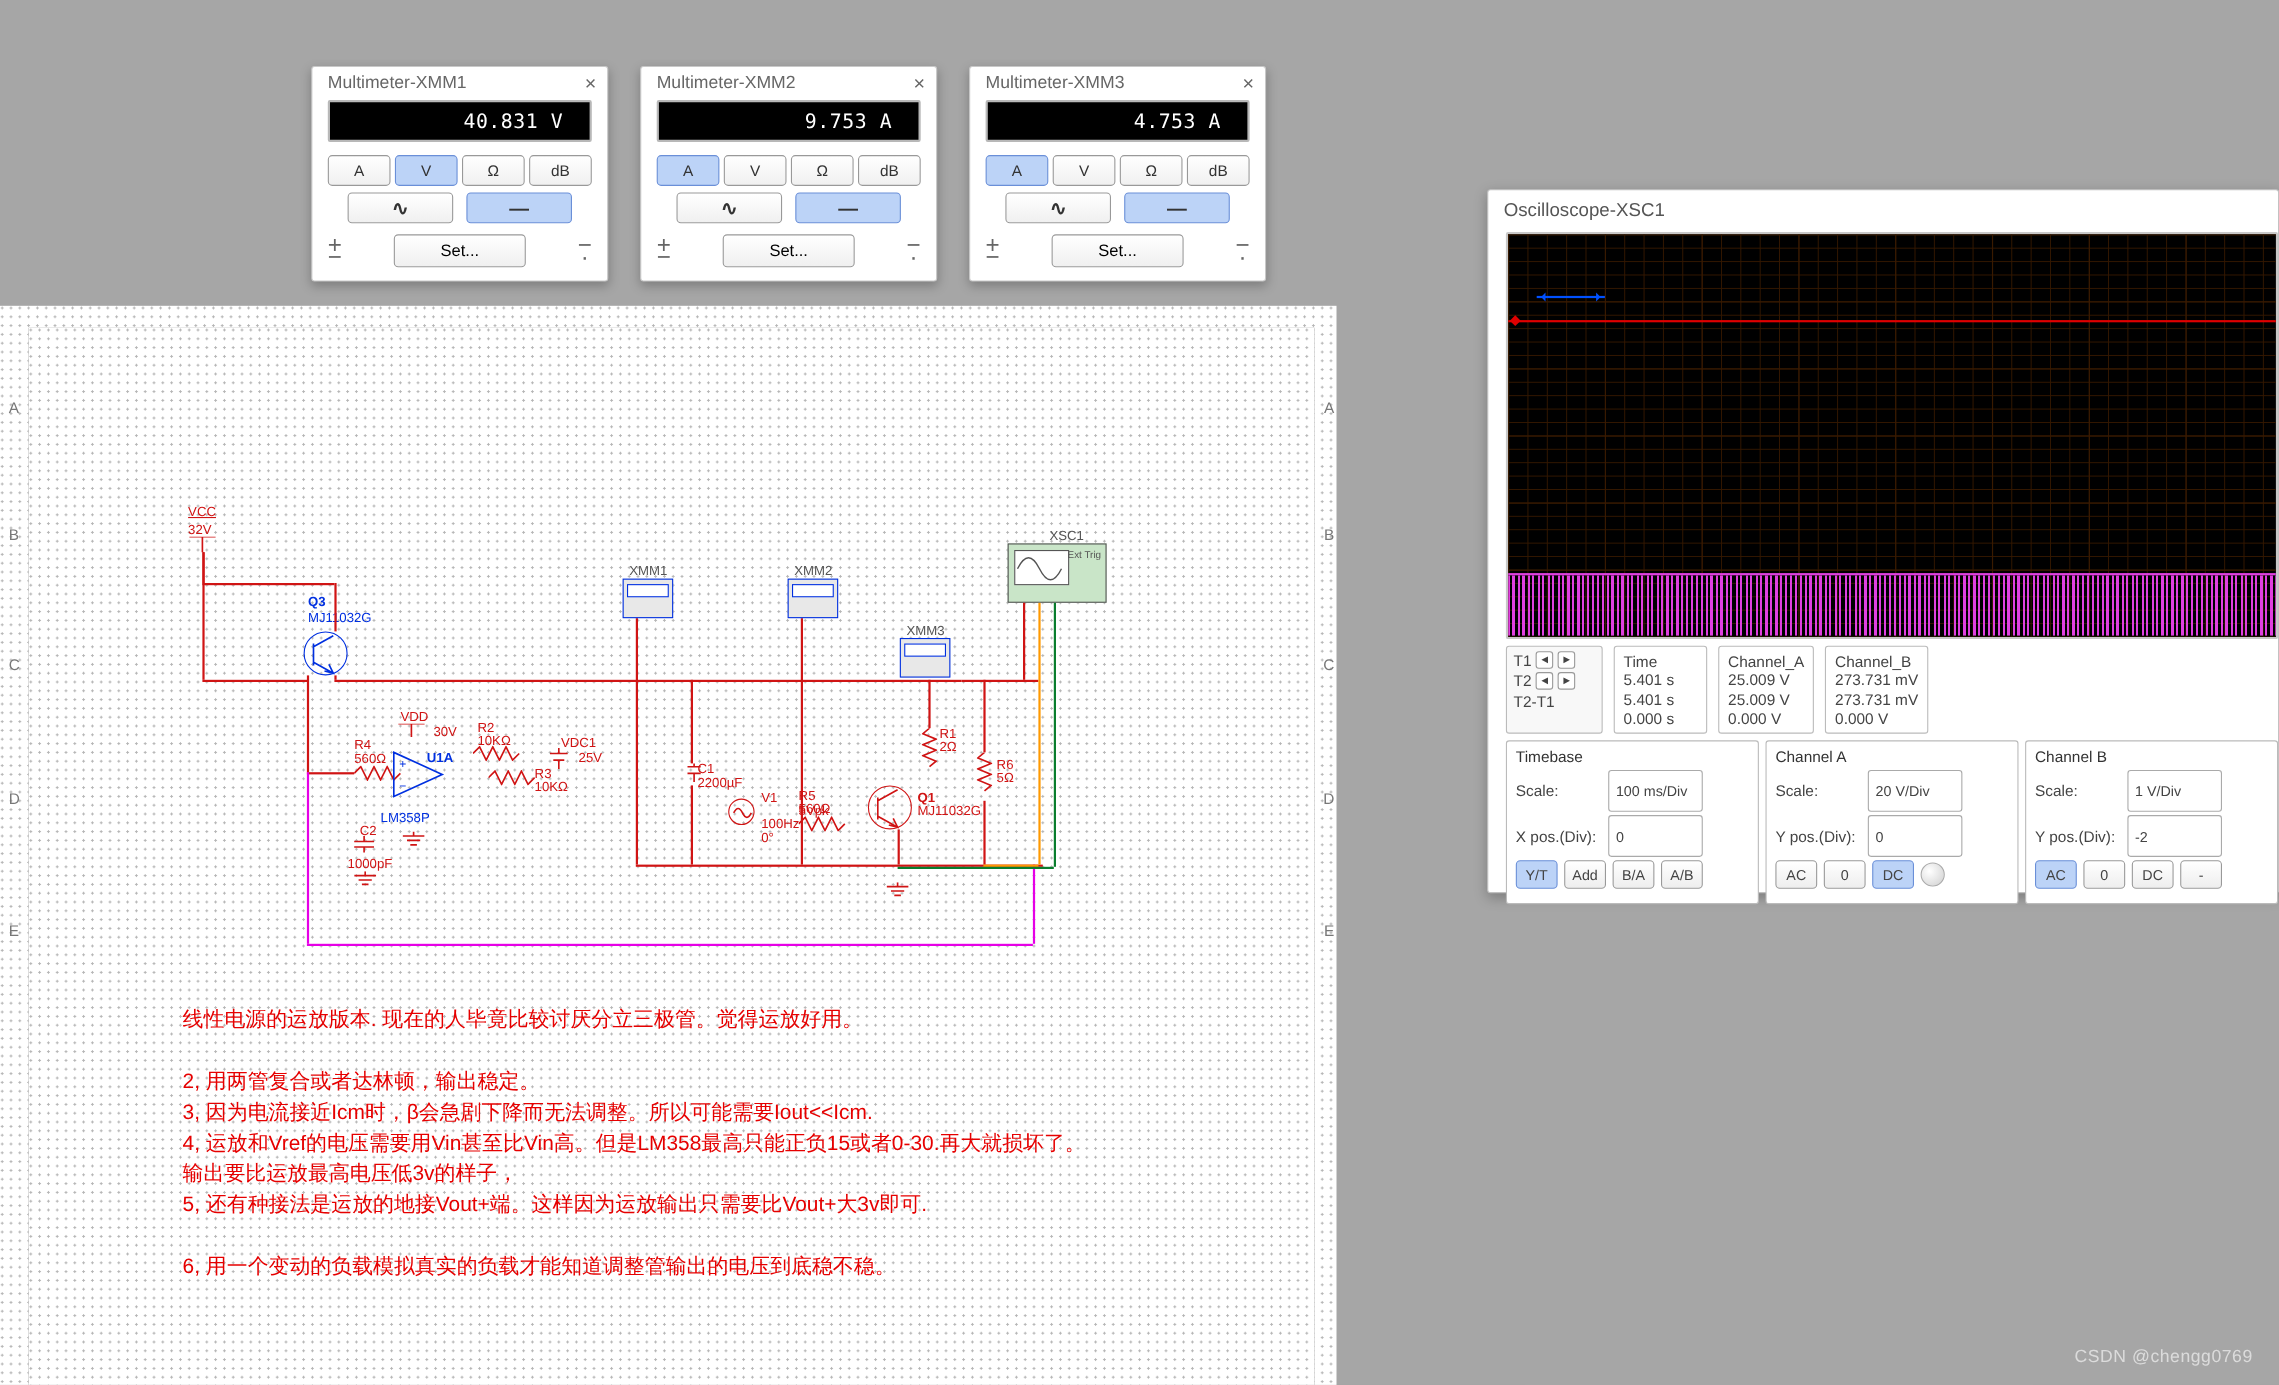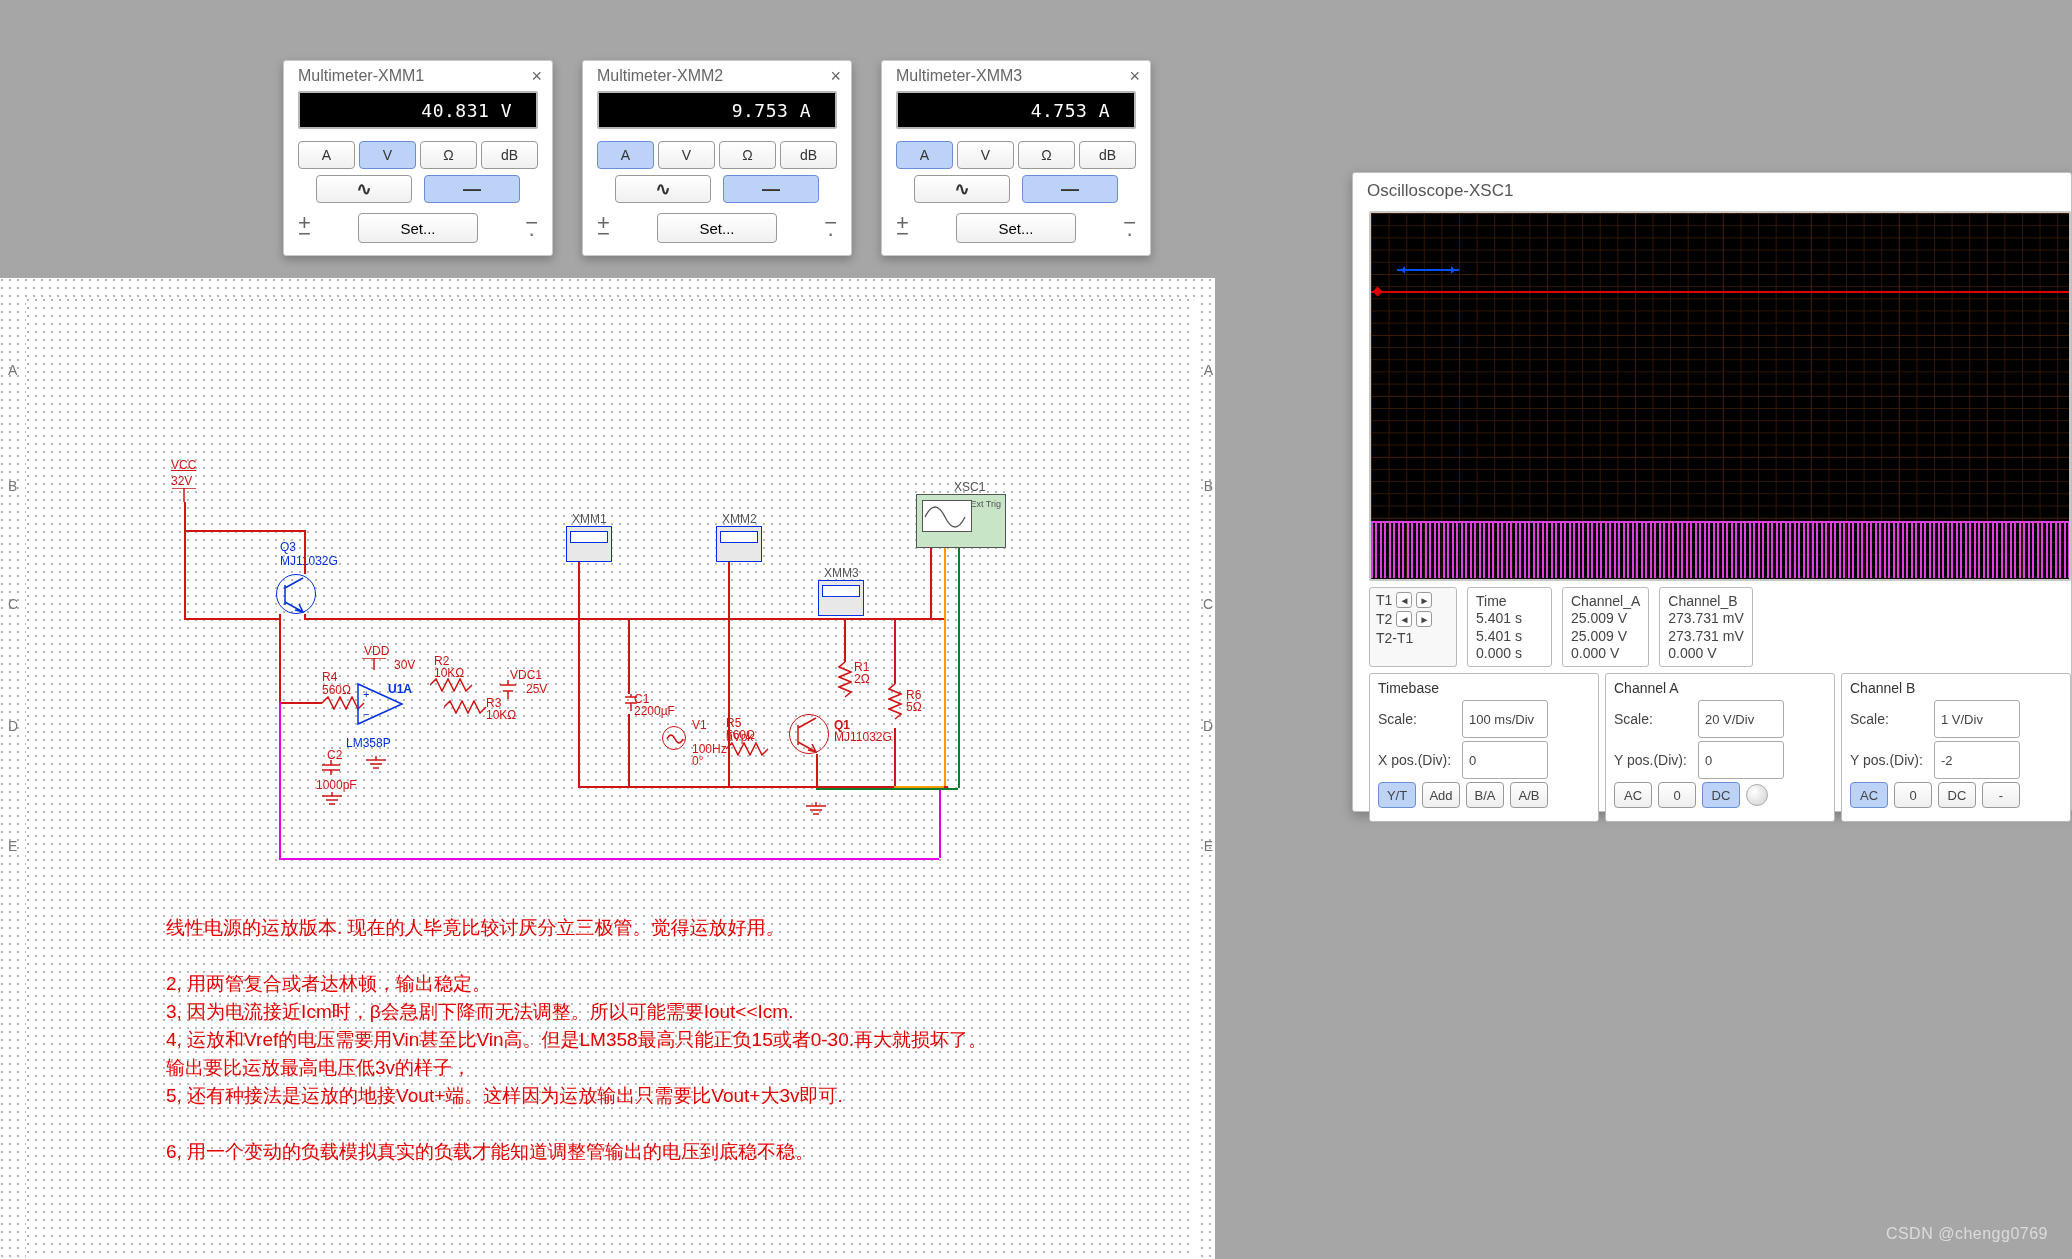--- a/index.html
+++ b/index.html
@@ -191,21 +191,21 @@
     <div class="schematic" style="background-image: radial-gradient(circle,#b5b5b5 .9px, transparent .9px); background-size:8px 8px; background-position:6px 6px;">
 
       <div class="clbl" style="left:145px; top:160px;text-decoration:underline;">VCC</div>
       <div class="clbl" style="left:145px; top:176px;">32V</div>
       <svg style="position:absolute;left:146px;top:190px" width="30" height="18">
           <path d="M0 0 h24 M12 0 v14" stroke="#d01414" stroke-width="1.5" fill="none"></path>
         </svg>
       <div class="wire wv" style="left:158px; top:204px; height:116px;"></div>
       <div class="wire wh" style="left:158px; top:320px; width:96px;"></div>
 
-      <div class="clbl" style="left:254px; top:242px; color:#0030e0; font-weight:normal">Q3</div>
+      <div class="clbl" style="left:254px; top:242px; color:#0030e0; font-weight:bold">Q3</div>
       <div class="clbl" style="left:254px; top:256px; color:#0030e0;">MJ11032G</div>
       <div class="tran" style="left:250px; top:276px;">
         <svg width="40" height="40">
             <path d="M8 10 v20 M8 13 l18 -10 M8 27 l18 10 m-8 -2 l8 2 l-4 -8" stroke="#0030e0" stroke-width="1.5" fill="none"></path>
           </svg>
       </div>
       <div class="wire wv" style="left:278px; top:232px; height:44px;"></div>
       <div class="wire wh" style="left:158px; top:232px; width:120px;"></div>
       <div class="wire wv" style="left:158px; top:204px; height:28px;"></div>
 

